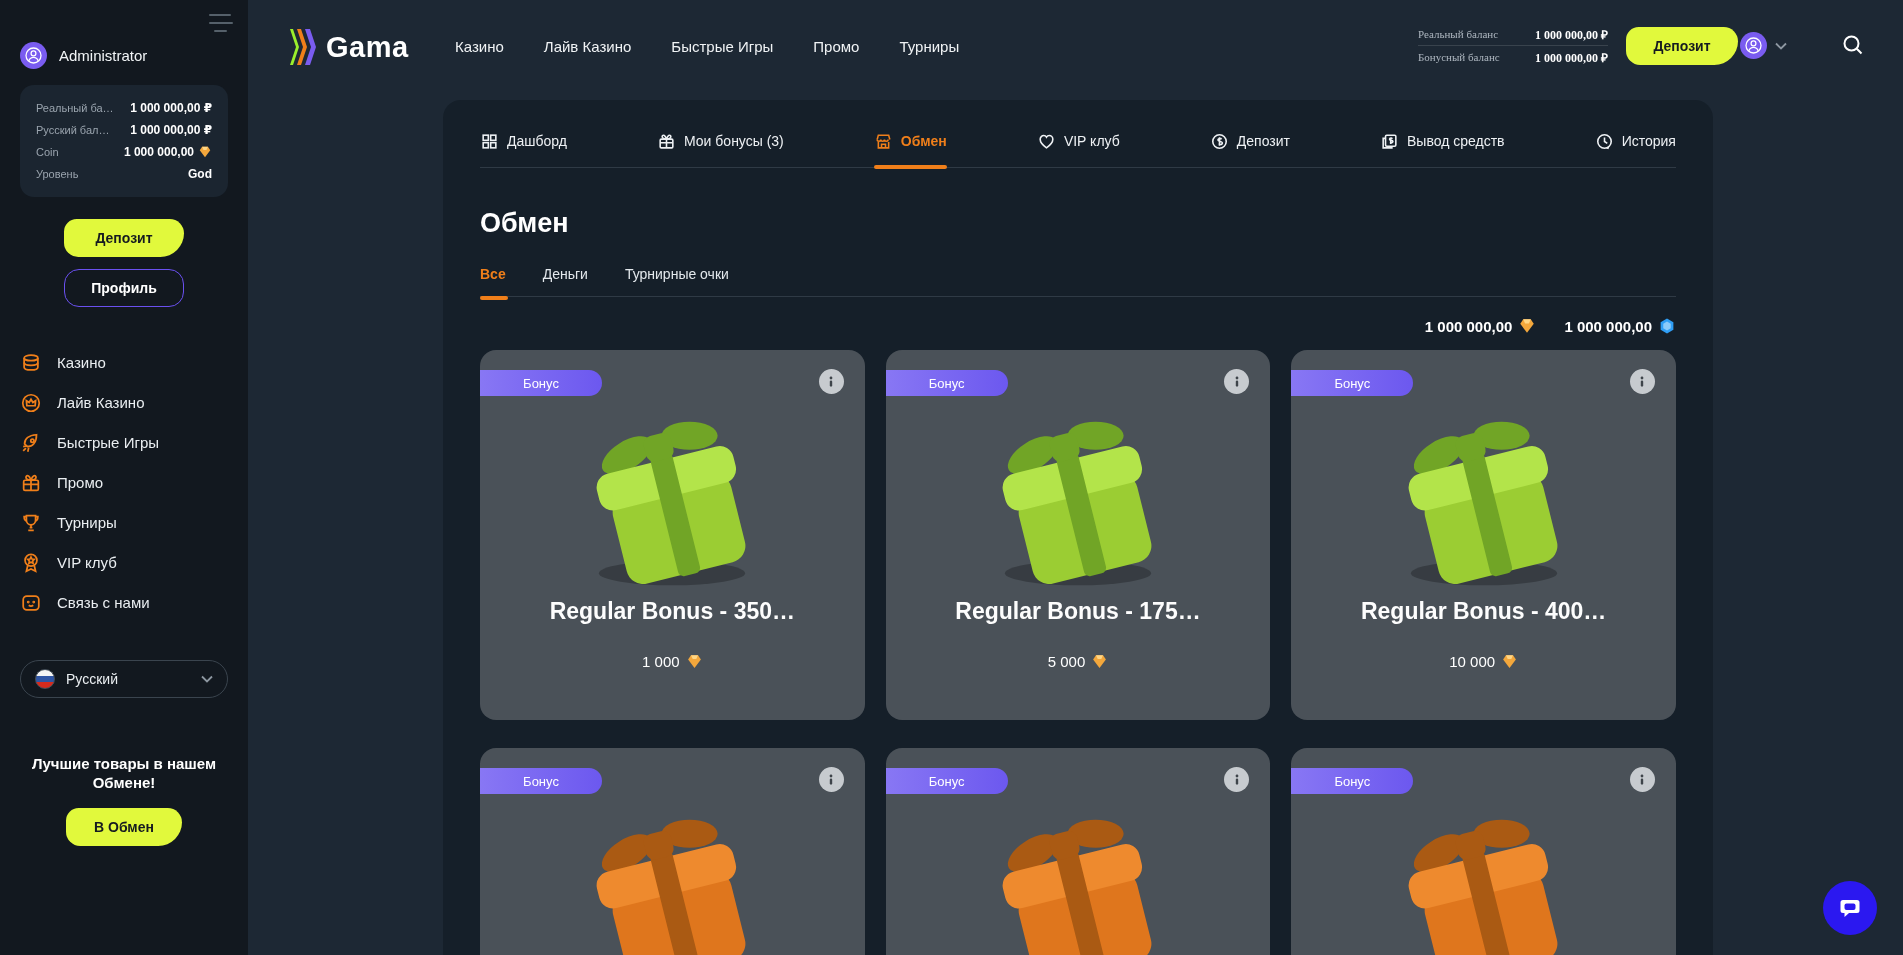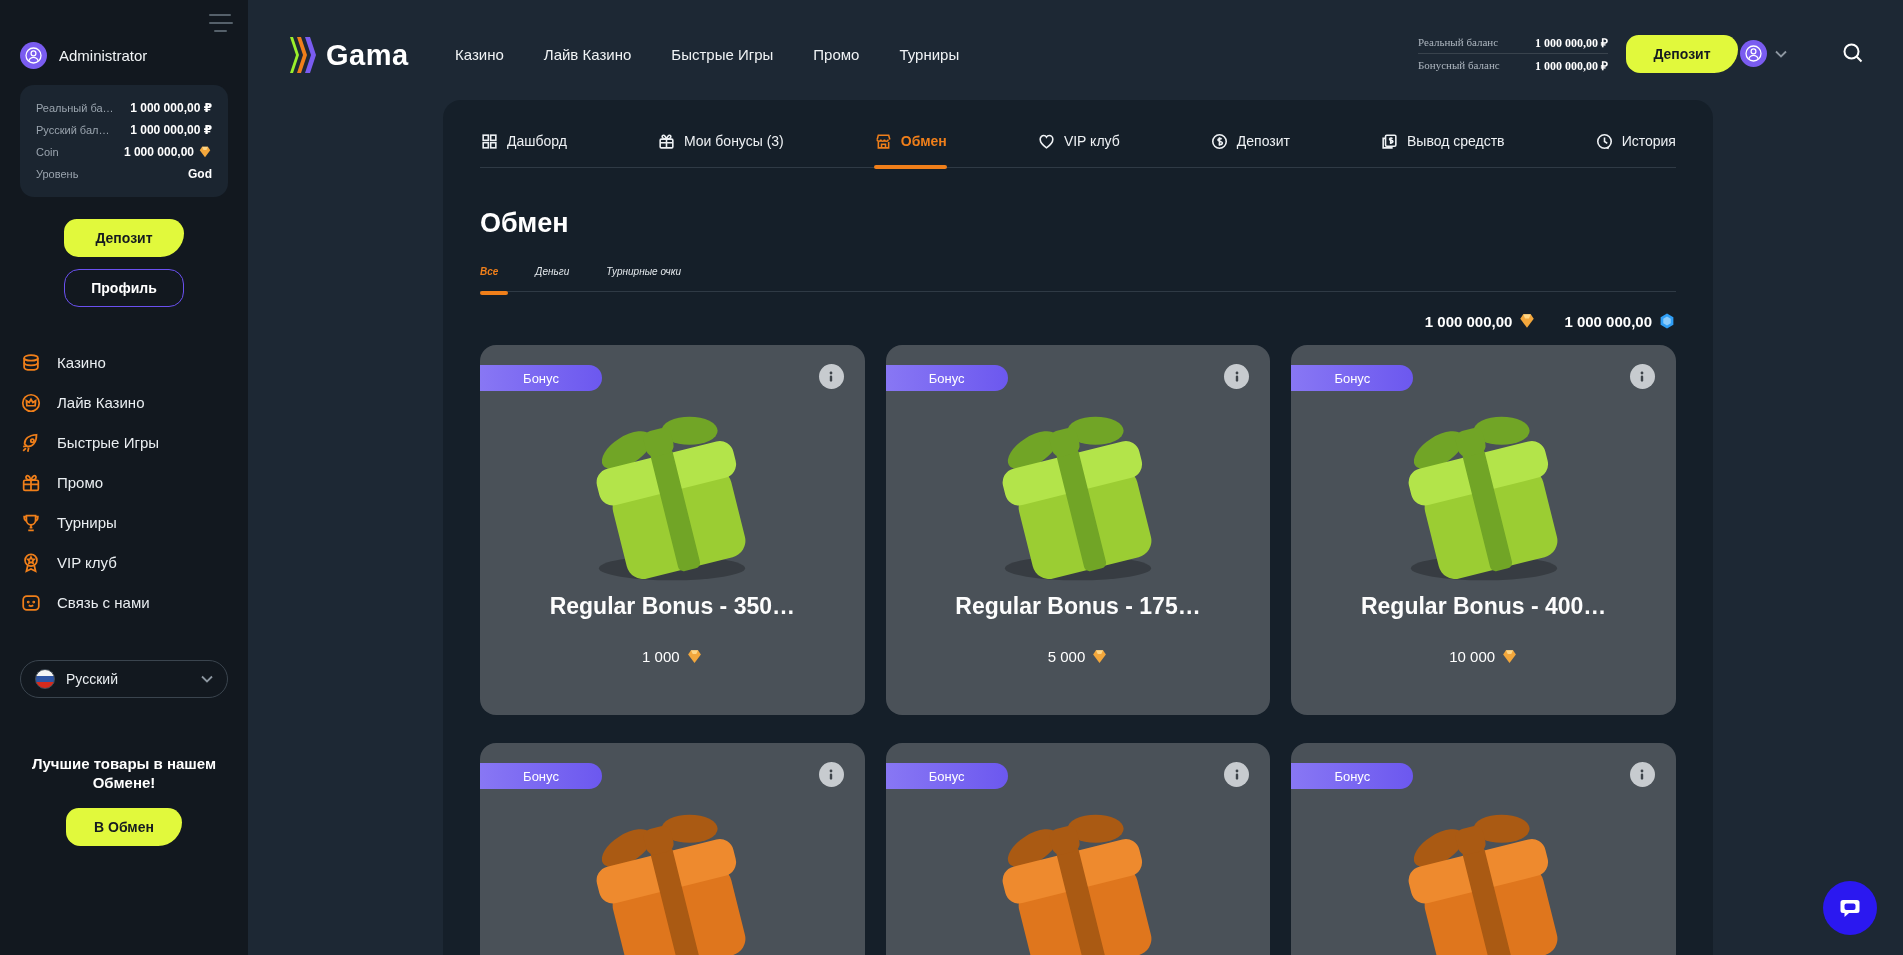--- a/index.html
+++ b/index.html
@@ -34,21 +34,21 @@
   .side-item{display:flex;align-items:center;gap:15px;height:31px;cursor:pointer;}
   .side-item svg{flex:none;}
   .side-label{font-size:15px;color:#eaeef1;}
   .lang{margin-top:42px;height:38px;border:1px solid #3a444e;border-radius:20px;display:flex;align-items:center;gap:11px;padding:0 14px;cursor:pointer;}
   .flag{width:20px;height:20px;border-radius:50%;background:linear-gradient(#f4f4f4 33%,#2f55a4 33%,#2f55a4 66%,#d52b1e 66%);border:1px solid #46505a;flex:none;}
   .lang-label{font-size:14px;color:#eaeef1;flex:1;}
   .promo{margin:56px auto 0;width:204px;text-align:center;font-size:15px;font-weight:700;line-height:19px;color:#fff;}
   .btn-yellow.small{width:116px;margin-top:16px;}
 
   
-  .topbar{position:absolute;left:248px;top:12px;width:1655px;height:84px;}
+  .topbar{position:absolute;left:248px;top:4px;width:1655px;height:84px;}
   .logo{position:absolute;left:40px;top:23px;display:flex;align-items:center;gap:8px;cursor:pointer;}
   .logo-text{font-size:29px;font-weight:800;letter-spacing:.5px;color:#fff;}
   .top-nav{position:absolute;left:207px;top:0;height:84px;display:flex;align-items:center;gap:40px;}
   .top-nav .nav-link{font-size:15px;color:#f0f3f5;cursor:pointer;white-space:nowrap;}
   .top-balances{position:absolute;right:295px;top:19px;width:190px;}
   .tb-row{display:flex;justify-content:space-between;align-items:center;height:22px;gap:12px;font-family:Liberation Serif, serif;}
   .tb-label{font-size:11px;color:#aeb7c0;white-space:nowrap;}
   .tb-value{font-size:12px;font-weight:700;white-space:nowrap;}
   .tb-sep{height:1px;background:#39434d;}
   .btn-yellow.head{position:absolute;right:165px;top:23px;margin:0;width:112px;}
@@ -58,21 +58,21 @@
   
   .panel{position:absolute;left:443px;top:100px;width:1270px;height:1160px;background:var(--panel);border-radius:18px;padding:0 37px;}
   .tabs{display:flex;justify-content:space-between;align-items:center;height:53px;margin-top:15px;border-bottom:1px solid var(--div);}
   .tab{position:relative;height:100%;display:flex;align-items:center;gap:8px;color:#eef1f4;font-size:14px;cursor:pointer;white-space:nowrap;}
   .tab svg{flex:none;}
   .tab.active{color:var(--orange);font-weight:700;}
   .tab-underline{display:none;}
   .tab.active .tab-underline{display:block;position:absolute;left:0;right:0;bottom:-2px;height:4px;border-radius:4px;background:var(--orange);}
   .page-title{margin-top:40px;font-size:27px;font-weight:800;color:#fff;}
   .filters{position:relative;display:flex;gap:37px;margin-top:27px;padding-bottom:14px;border-bottom:1px solid var(--div);}
-  .filter{font-size:10px;color:#e3e8ec;cursor:pointer;position:relative;font-style:italic;}
+  .filter{font-size:14px;color:#e3e8ec;cursor:pointer;position:relative;}
   .filter.active{color:var(--orange);font-weight:700;}
   .filter-underline{display:none;}
   .filter.active .filter-underline{display:block;position:absolute;left:0;bottom:-18px;width:28px;height:4px;border-radius:4px;background:var(--orange);}
   .shop-balances{display:flex;justify-content:flex-end;align-items:center;gap:28px;margin-top:20px;}
   .shop-balance{display:flex;align-items:center;gap:6px;font-size:15px;font-weight:700;}
   .cards{margin-top:15px;display:grid;grid-template-columns:repeat(3,1fr);gap:28px 21px;}
   .card{position:relative;height:370px;background:var(--card);border-radius:16px;overflow:hidden;cursor:pointer;}
   .badge{position:absolute;left:0;top:20px;width:122px;height:26px;border-radius:0 14px 14px 0;
     background:linear-gradient(90deg,var(--badge1),var(--badge2));display:flex;align-items:center;justify-content:center;
     font-size:13px;color:#fff;}

